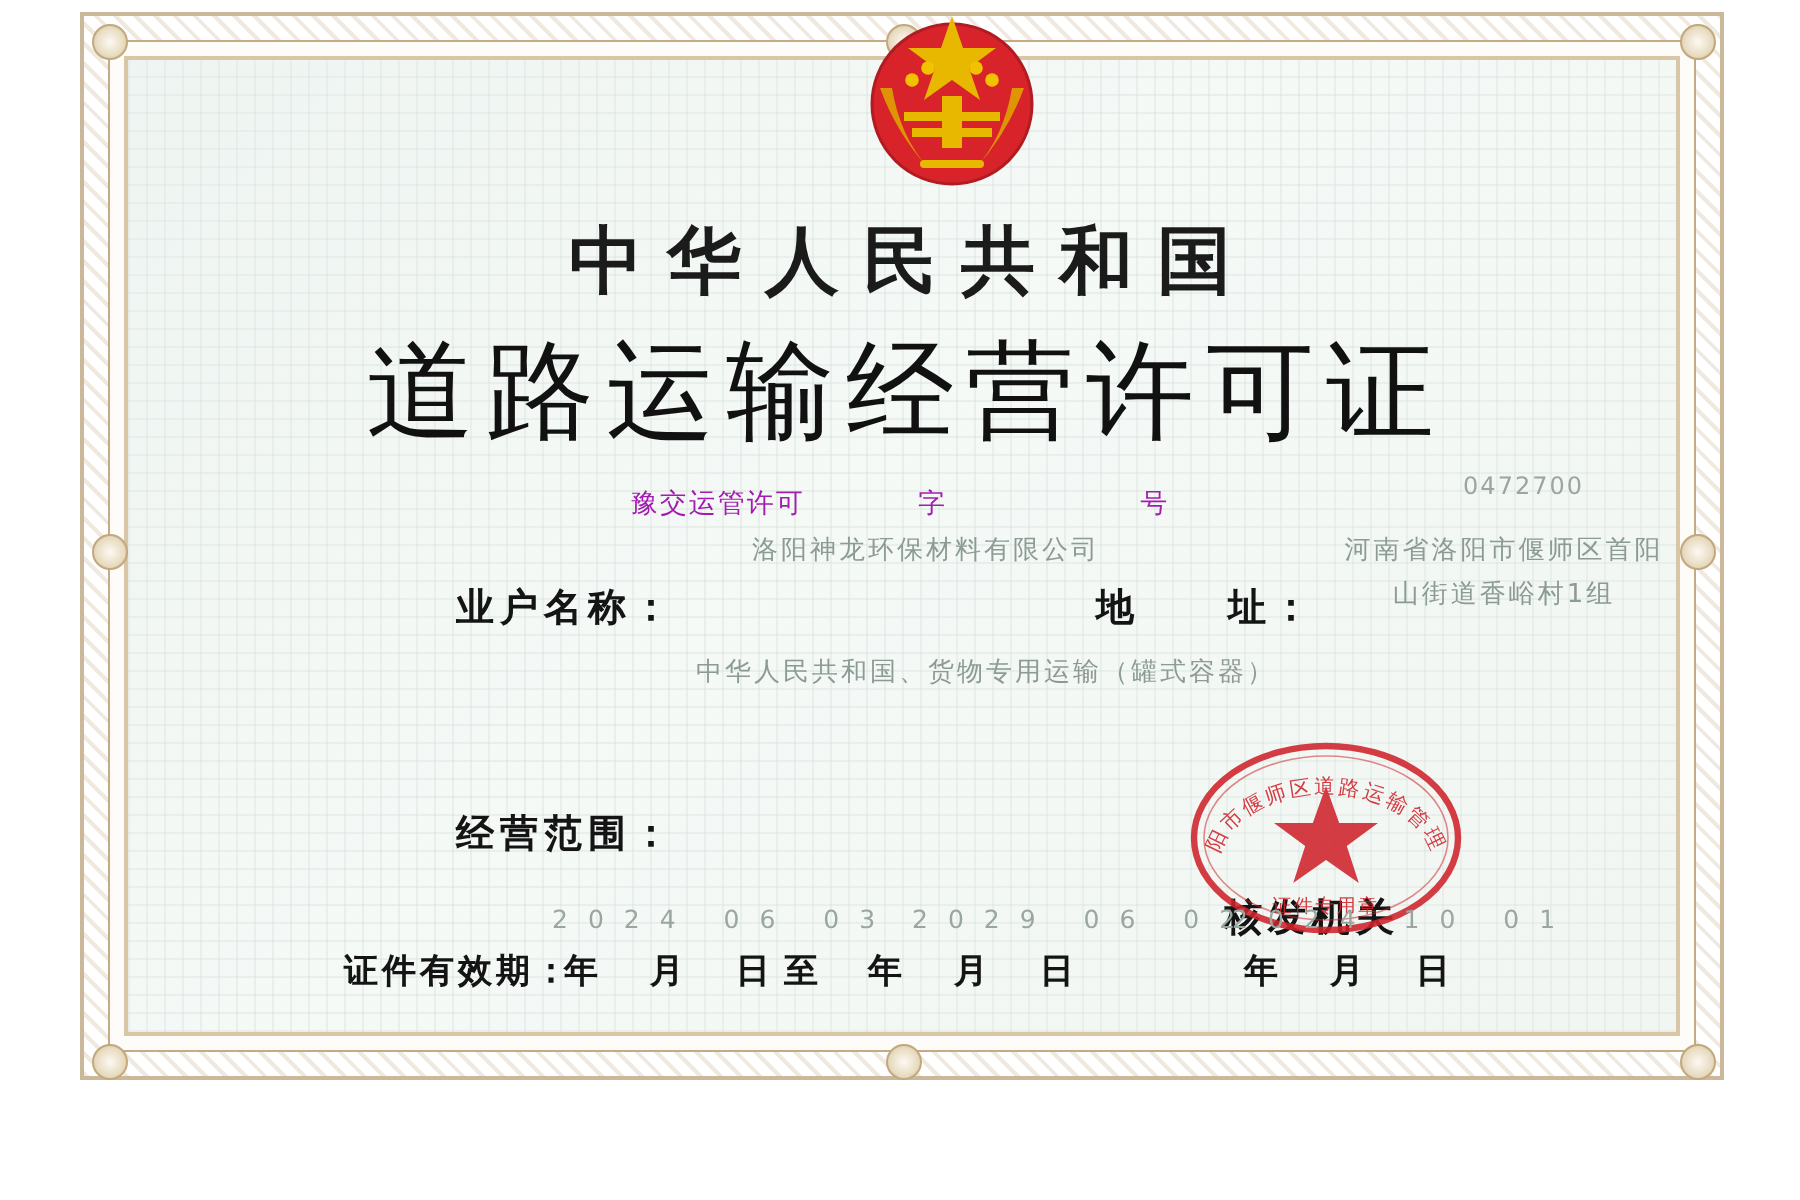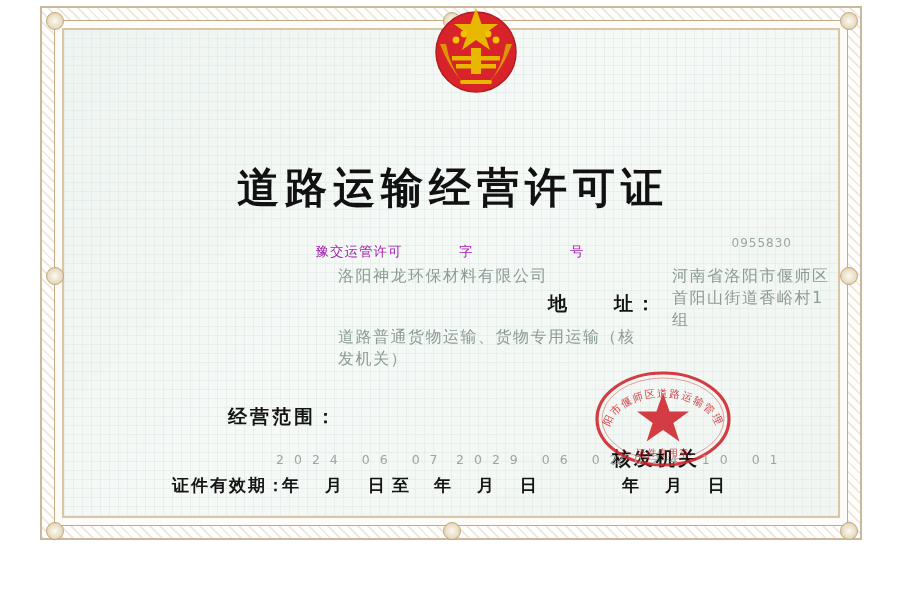--- a/index.html
+++ b/index.html
@@ -108,22 +108,22 @@
     color: #1b1b1b;
     text-indent: 12px;
   }
   .title-2 {
     position: absolute;
     left: 0;
     right: 0;
     top: 160px;
     text-align: center;
     font-family: "DejaVu Serif", "Liberation Serif", serif;
-    font-weight: bold;
-    font-size: 42px;
+    font-weight: normal;
+    font-size: 54px;
     letter-spacing: 6px;
     color: #111111;
     text-indent: 6px;
   }
 
   
   .serial-row {
     position: absolute;
     left: 0;
     right: 0;
@@ -142,24 +142,25 @@
     top: 236px;
     font-size: 12px;
     color: #9aa6a0;
     letter-spacing: 1px;
   }
 
   
   .filled {
     position: absolute;
     color: #8c9b94;
-    font-size: 16px;
+    font-size: 13px;
     letter-spacing: 1.5px;
     line-height: 22px;
     font-family: "DejaVu Sans", "Liberation Sans", sans-serif;
+    text-align: center;
   }
   .v-name     { left: 338px; top: 265px; width: 250px; }
   .v-address  { left: 672px; top: 265px; width: 160px; }
   .v-scope    { left: 338px; top: 326px; width: 310px; }
 
   
   .label {
     position: absolute;
     font-size: 19px;
     font-weight: bold;
@@ -259,55 +260,57 @@
       </g>
       <rect x="22" y="52" width="48" height="4.5" fill="#e8b800"></rect>
       <rect x="26" y="60" width="40" height="4.5" fill="#e8b800"></rect>
       <rect x="41" y="44" width="10" height="26" fill="#e8b800"></rect>
       <path d="M10 40 Q18 62 34 80 Q20 64 16 40 Z" fill="#e0a800" opacity="0.85"></path>
       <path d="M82 40 Q74 62 58 80 Q72 64 76 40 Z" fill="#e0a800" opacity="0.85"></path>
       <rect x="30" y="76" width="32" height="4" rx="2" fill="#e8b800"></rect>
     </svg>
   </div>
 
+  <div class="title-1">中华人民共和国</div>
   <div class="title-2">道路运输经营许可证</div>
 
   <div class="serial-row">
     <span>豫交运管许可</span>
     <span class="gap-a"></span>
     <span>字</span>
     <span class="gap-b"></span>
     <span>号</span>
   </div>
-  <div class="serial-number">0955830</div>
+  <div class="serial-number">0472700</div>
 
   <div class="filled v-name">洛阳神龙环保材料有限公司</div>
   <div class="filled v-address">河南省洛阳市偃师区首阳山街道香峪村1组</div>
-  <div class="filled v-scope">道路普通货物运输、货物专用运输（核发机关）</div>
-
+  <div class="filled v-scope">中华人民共和国、货物专用运输（罐式容器）</div>
+
+  <div class="label l-name">业户名称：</div>
   <div class="label l-addr">地　　址：</div>
   <div class="label l-scope">经营范围：</div>
   <div class="label l-issuer">核发机关</div>
 
   <div class="seal">
     <svg width="142" height="102" viewBox="0 0 142 102">
       <g transform="translate(71,51)">
         <ellipse rx="66" ry="46" fill="none" stroke="#d0232b" stroke-width="3.2"></ellipse>
         <ellipse rx="61" ry="41" fill="none" stroke="#d0232b" stroke-width="0.8" opacity="0.6"></ellipse>
         <path d="M0 -26 L6.6 -7.5 L26 -7.5 L10.4 4 L16.4 22.5 L0 11 L-16.4 22.5 L-10.4 4 L-26 -7.5 L-6.6 -7.5 Z" fill="#d0232b"></path>
         <path id="sealtop" d="M -52 4 A 54 36 0 0 1 52 4" fill="none"></path>
         <text font-size="10.5" fill="#d0232b" letter-spacing="1.4" font-family="'DejaVu Sans','Liberation Sans',sans-serif">
           <textPath href="#sealtop" startOffset="50%" text-anchor="middle">洛阳市偃师区道路运输管理局</textPath>
         </text>
         <text x="0" y="37" font-size="9.5" fill="#d0232b" text-anchor="middle" letter-spacing="1.2" font-family="'DejaVu Sans','Liberation Sans',sans-serif">证件专用章</text>
       </g>
     </svg>
   </div>
 
-  <div class="date-vals dv1">2024  06  07</div>
+  <div class="date-vals dv1">2024  06  03</div>
   <div class="date-vals dv2">2029  06  02</div>
   <div class="date-vals dv3">2024  10  01</div>
 
   <div class="l-valid">证件有效期：</div>
   <div class="date-unit d1">年 月 日</div>
   <div class="date-unit d-to">至</div>
   <div class="date-unit d2">年 月 日</div>
   <div class="date-unit d3">年 月 日</div>
 
 

